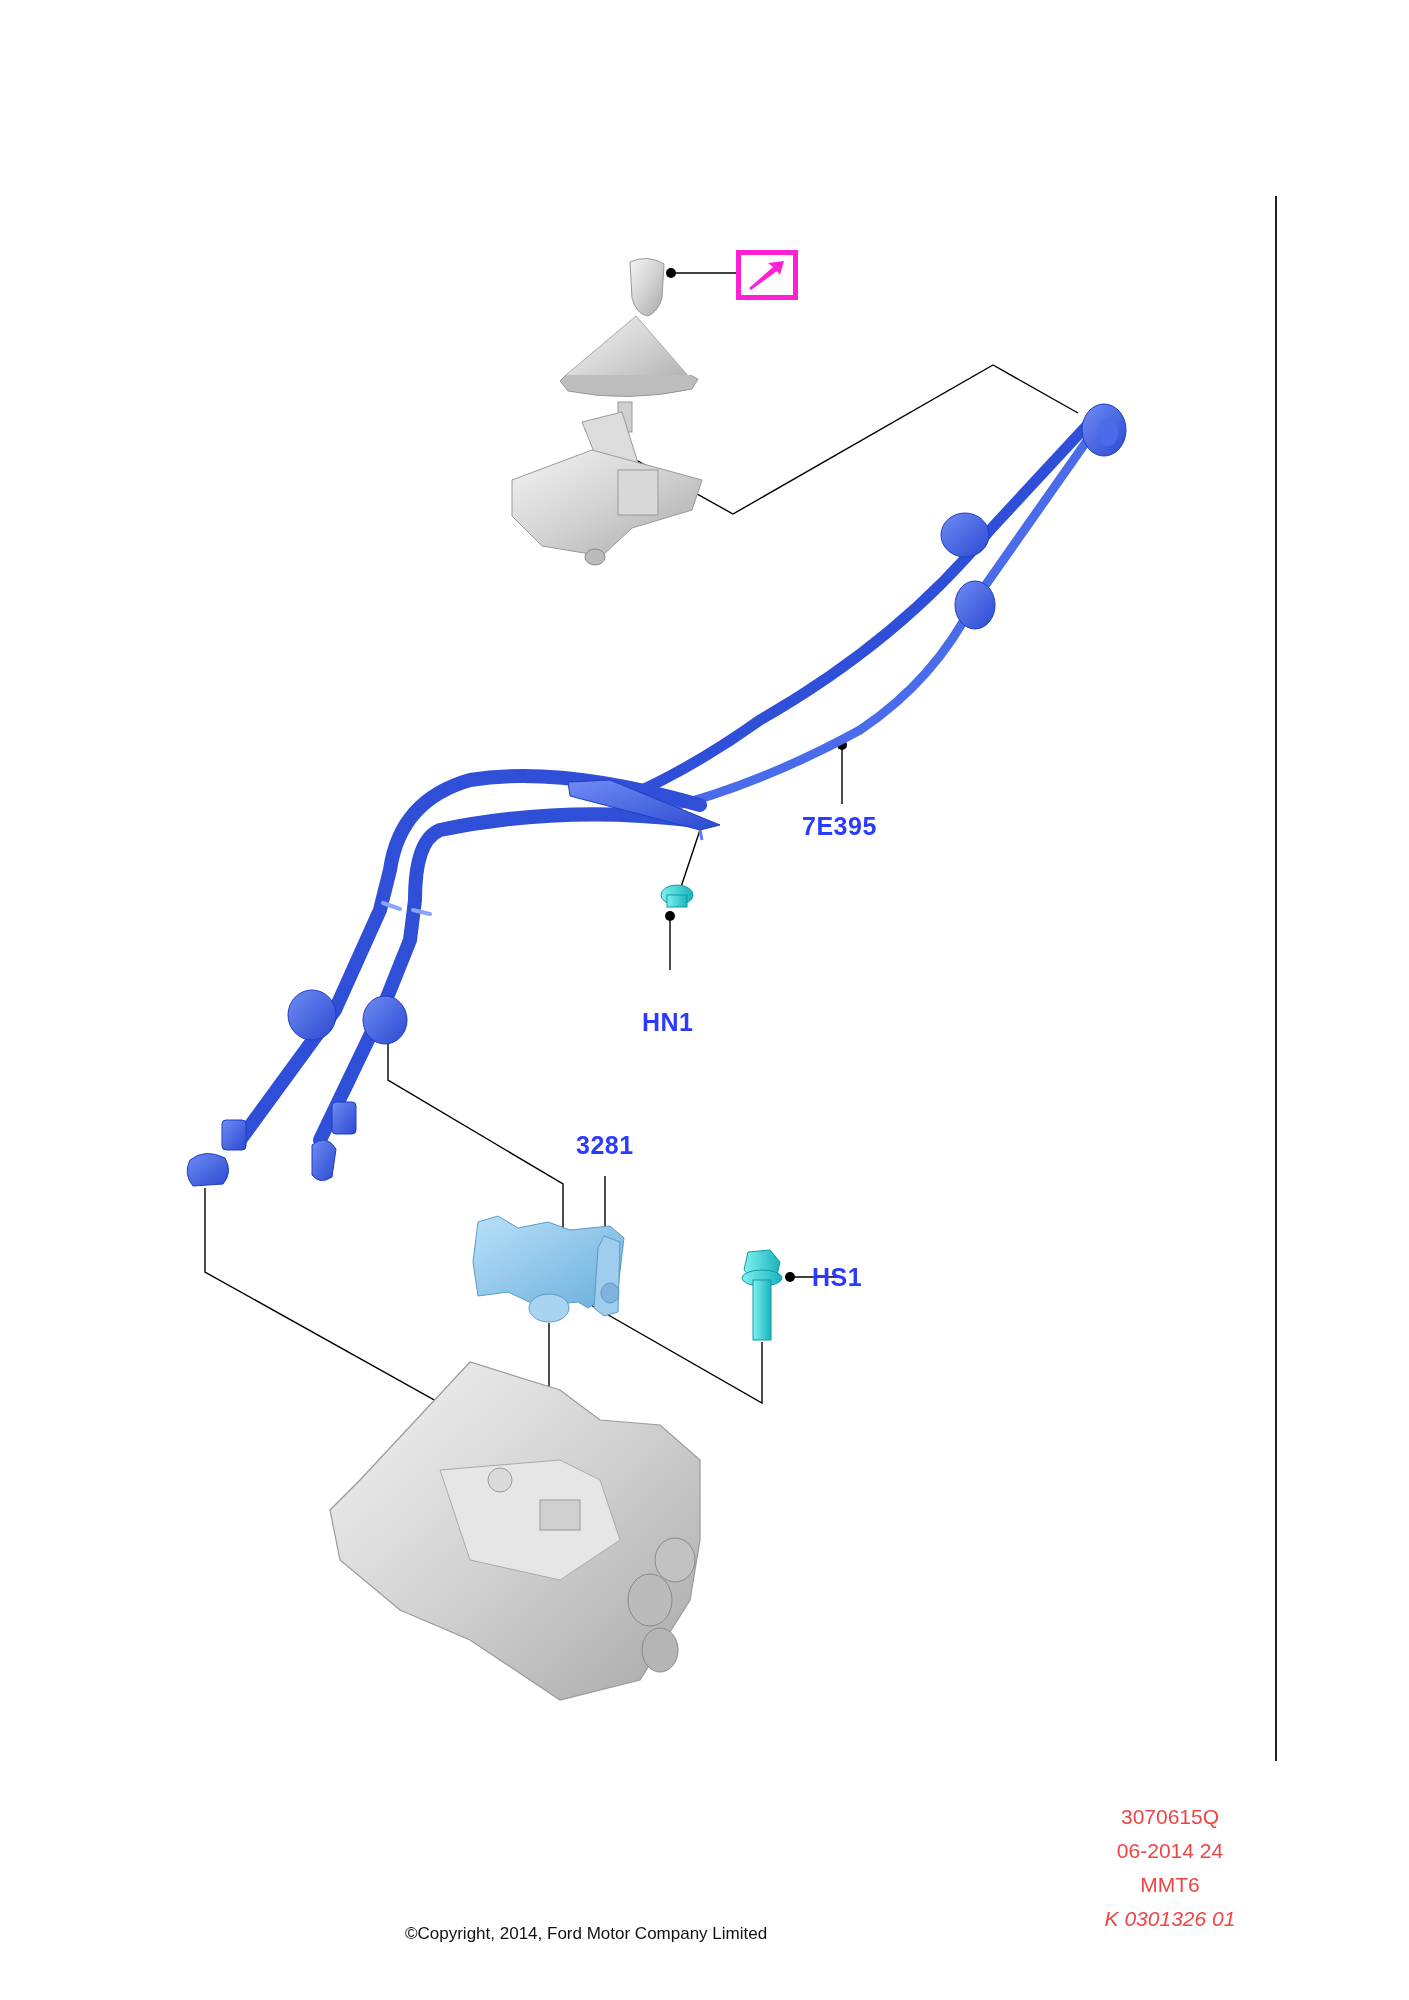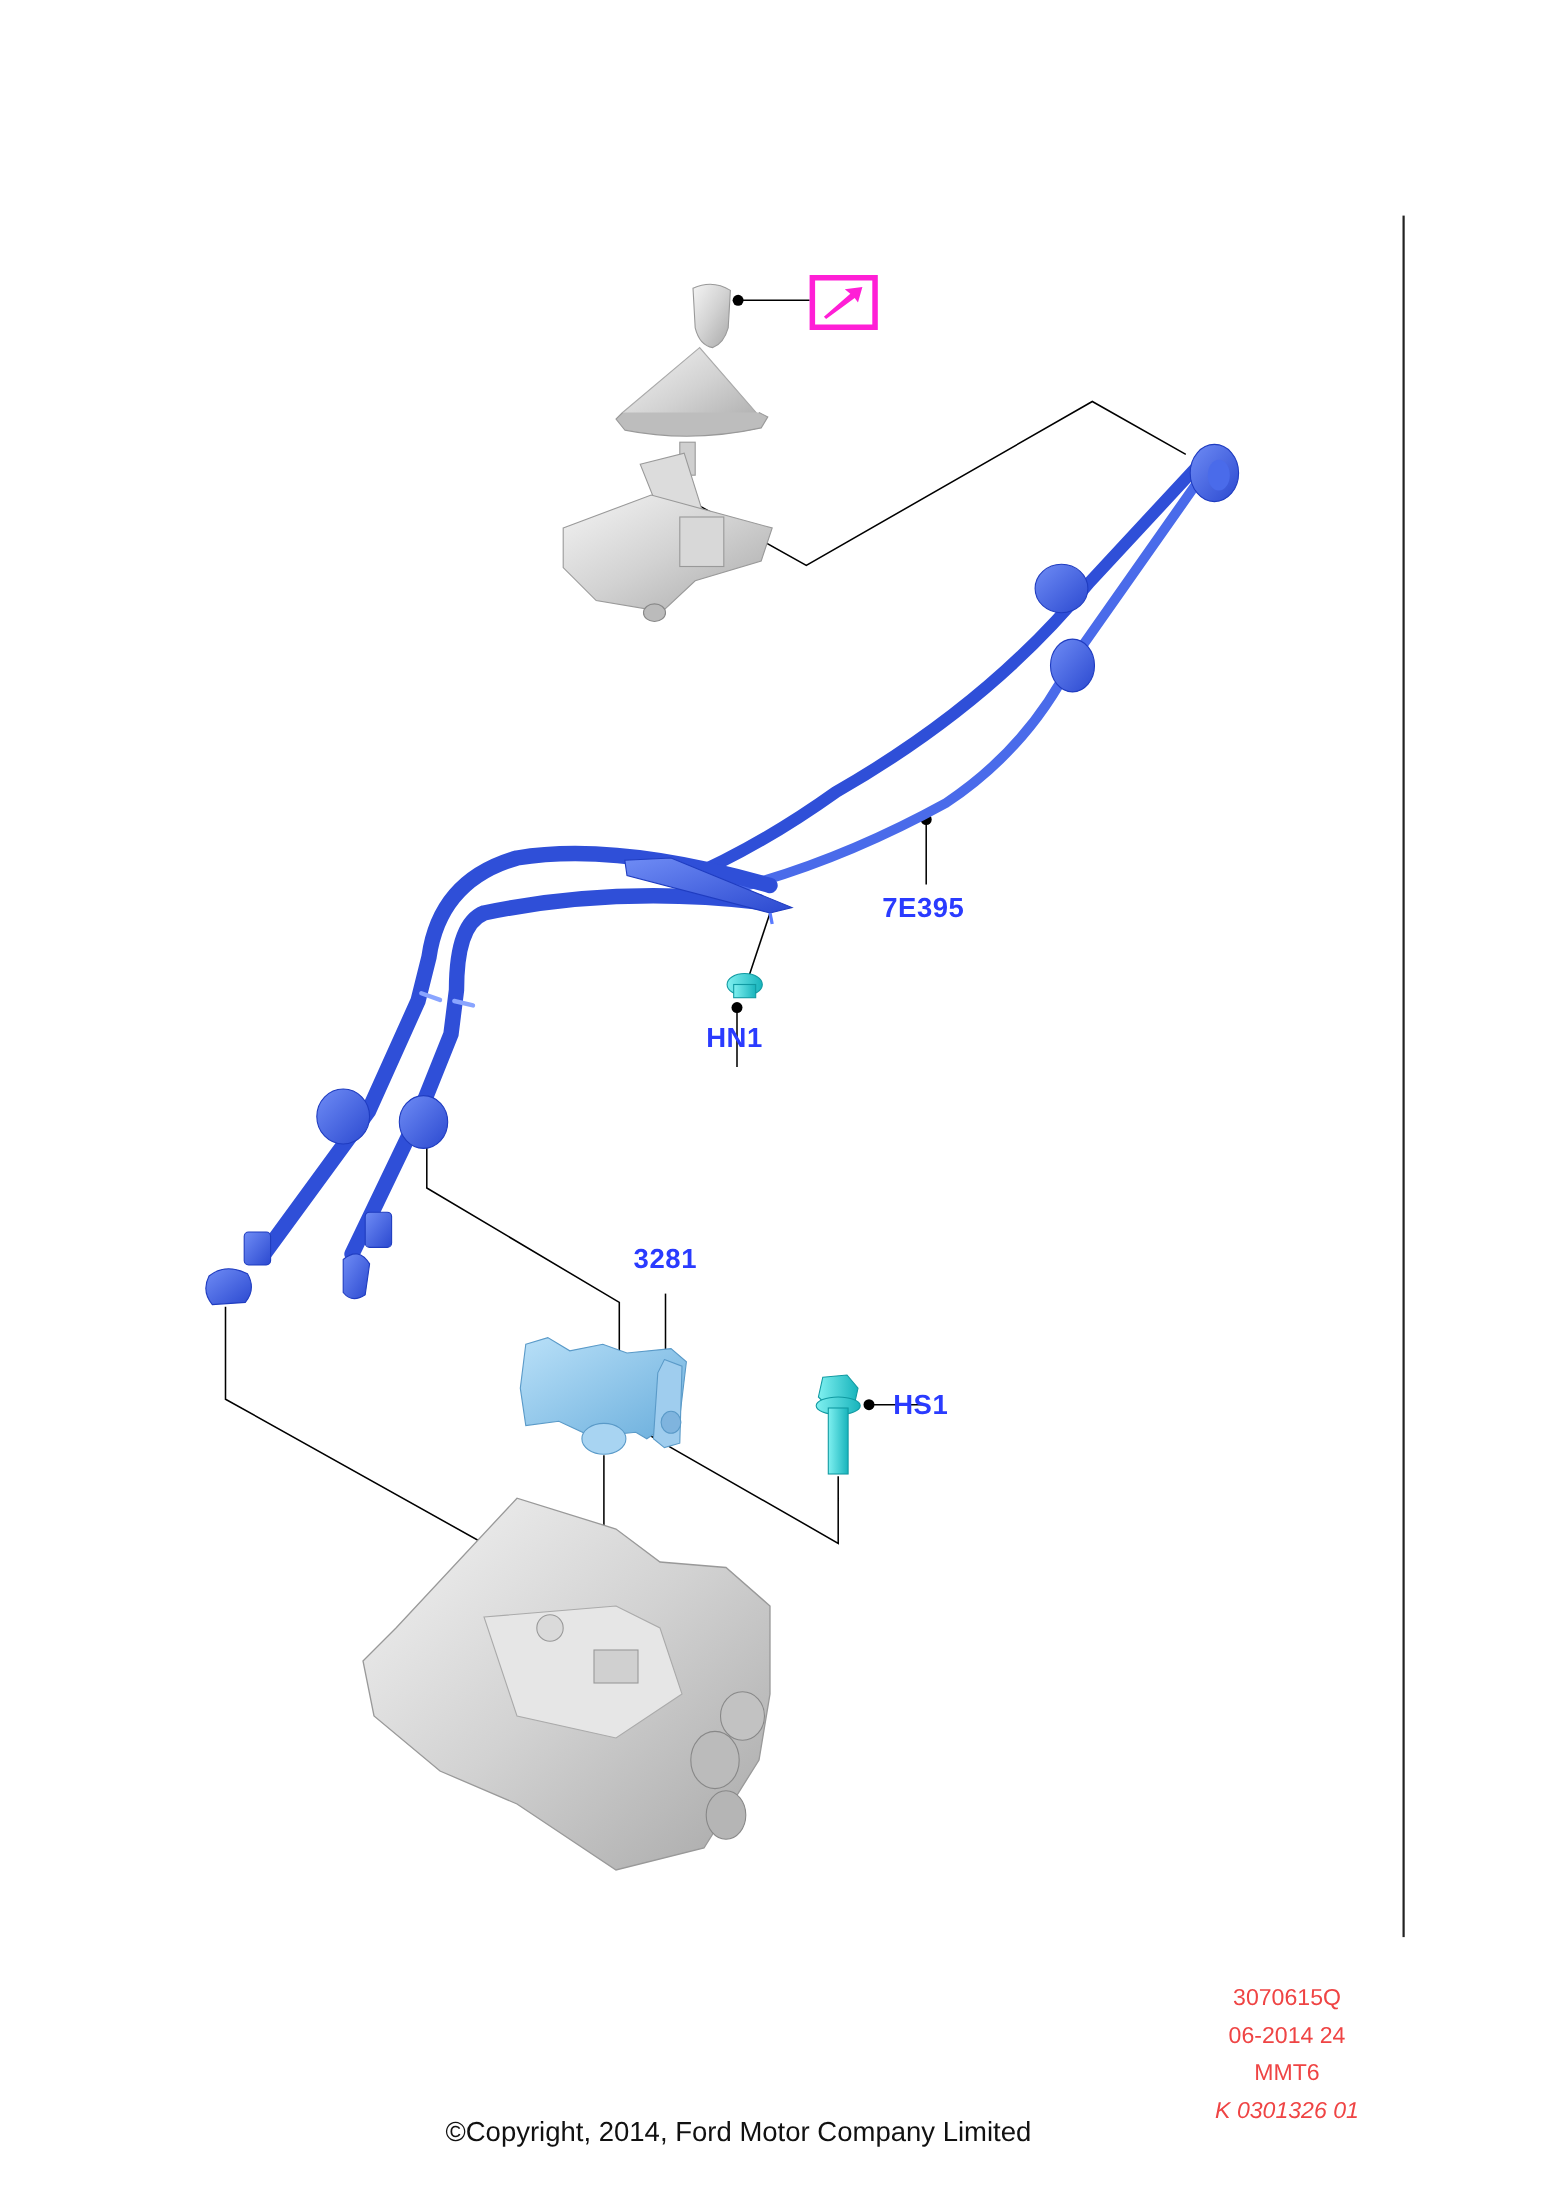--- a/index.html
+++ b/index.html
@@ -1,20 +1,20 @@
 <!DOCTYPE html>
 <html><head>
   <meta charset="utf-8">
   <style>
     html, body { margin: 0; padding: 0; background: #ffffff; }
     body { width: 1409px; height: 2000px; position: relative; overflow: hidden; font-family: "Liberation Sans", sans-serif; }
     #canvas { position: absolute; left: 0; top: 0; width: 1409px; height: 2000px; margin-top: 40px; }
     .callout { position: absolute; font-family: "Liberation Sans", sans-serif; font-weight: bold; font-size: 25px; color: #2a3bff; letter-spacing: 0.5px; line-height: 1; white-space: nowrap; }
     .meta { position: absolute; right: 139px; font-family: "Liberation Sans", sans-serif; font-size: 21px; color: #ef4444; text-align: center; width: 200px; line-height: 1; }
-    .copyright { position: absolute; left: 405px; top: 1884px; font-family: "Liberation Sans", sans-serif; font-size: 25px; color: #111; white-space: nowrap; }
+    .copyright { position: absolute; left: 405px; top: 1884px; font-family: "Liberation Sans", sans-serif; font-size: 17px; color: #111; white-space: nowrap; }
     .border-rule { position: absolute; left: 1275px; top: 156px; width: 2px; height: 1565px; background: #222; }
     .ref-box { position: absolute; left: 736px; top: 210px; width: 62px; height: 50px; border: 5px solid #ff1fd6; box-sizing: border-box; }
   </style>
 </head>
 <body>
 
 <div id="canvas">
 
   <svg width="1409" height="2000" viewBox="0 0 1409 2000" xmlns="http://www.w3.org/2000/svg" style="position:absolute;left:0;top:0;">
     <defs>
@@ -148,21 +148,21 @@
     </g>
   </svg>
 
   <div class="ref-box">
     <svg width="52" height="40" viewBox="0 0 52 40" style="position:absolute;left:0;top:0;">
       <path d="M8,33 L32,12 L27,8 L43,6 L39,20 L36,16 L10,35 Z" fill="#ff1fd6"></path>
     </svg>
   </div>
 
   <div class="callout" style="left:802px; top:774px;">7E395</div>
-  <div class="callout" style="left:642px; top:892px;">HN1</div>
+  <div class="callout" style="left:642px; top:970px;">HN1</div>
   <div class="callout" style="left:576px; top:1093px;">3281</div>
   <div class="callout" style="left:812px; top:1225px;">HS1</div>
 
   <div class="border-rule"></div>
 
   <div class="meta" style="top:1766px;">3070615Q</div>
   <div class="meta" style="top:1800px;">06-2014 24</div>
   <div class="meta" style="top:1834px;text-align:center;">MMT6</div>
   <div class="meta" style="top:1868px;font-style:italic;">K 0301326 01</div>
 

